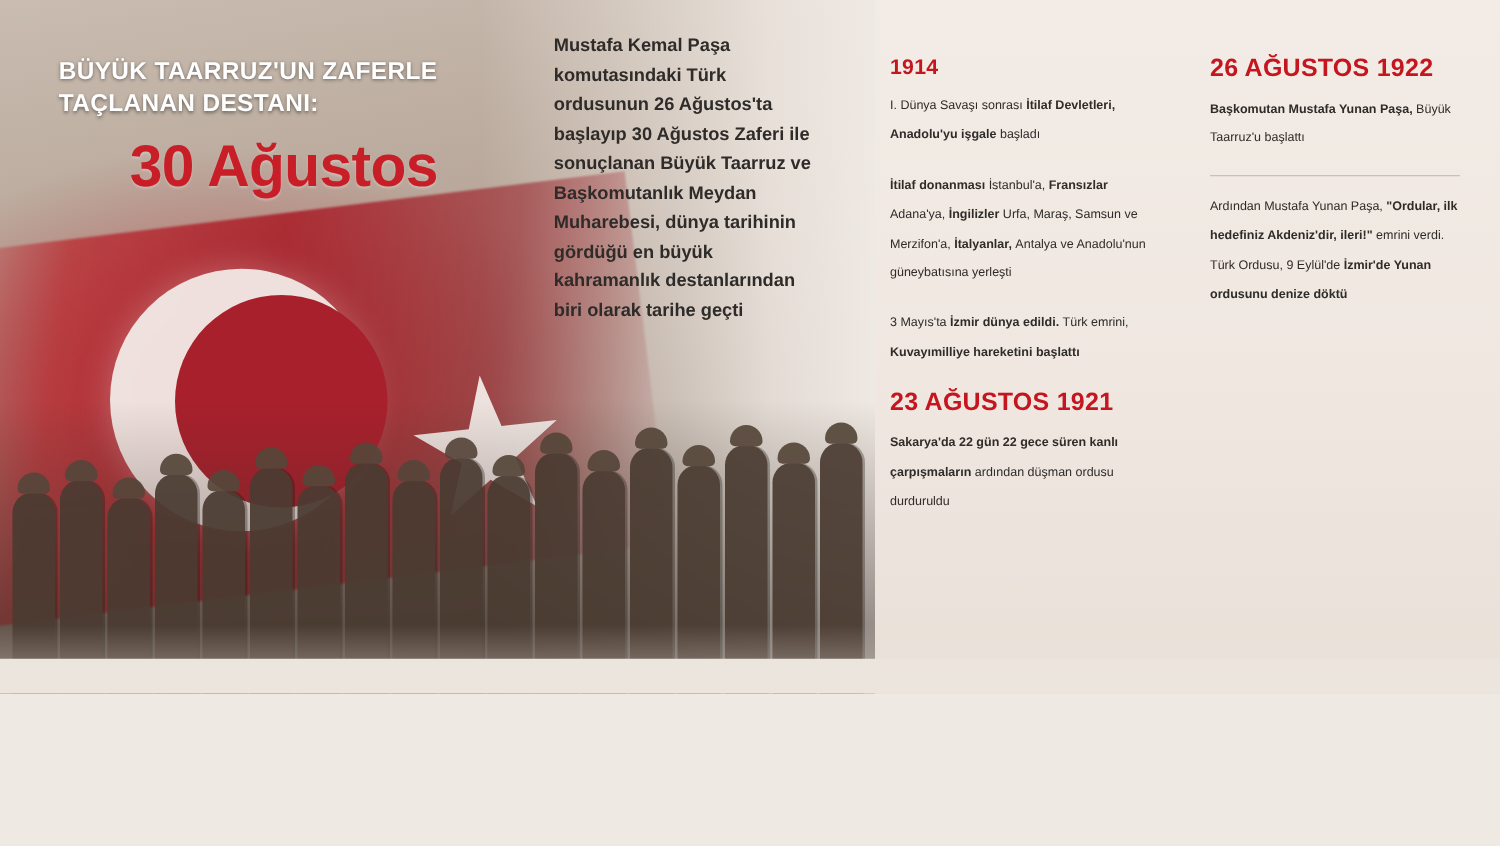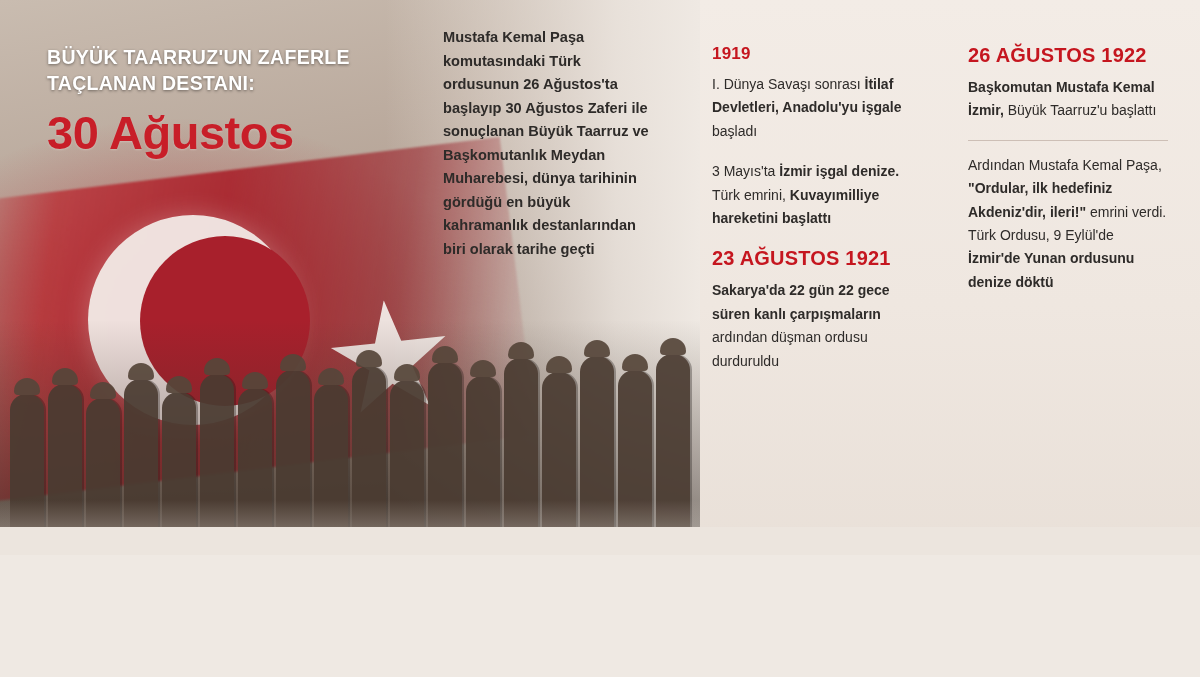--- a/index.html
+++ b/index.html
@@ -75,41 +75,41 @@
   }
 
   
   .headline{position:absolute;left:47px;top:44px;width:360px;z-index:5;}
   .headline .l1,.headline .l2{
     color:#ffffff;font-weight:bold;font-size:19.5px;letter-spacing:0.3px;line-height:26px;
     text-shadow:0 1px 3px rgba(0,0,0,0.45);
   }
   .headline .big{
     margin-top:10px;color:#c81e28;font-weight:bold;font-size:47px;line-height:54px;
-    letter-spacing:-0.5px;text-shadow:0 1px 2px rgba(255,255,255,0.25);
+    letter-spacing:-0.5px;text-shadow:0 1px 2px rgba(255,255,255,0.25);text-align:center;
   }
 
   
   .intro{
     position:absolute;left:443px;top:26px;width:212px;z-index:5;
     color:#2e2b29;font-size:14.6px;line-height:23.5px;font-weight:bold;
   }
 
   
   .col{position:absolute;z-index:5;}
   .col2{left:712px;top:44px;width:212px;}
   .col3{left:968px;top:44px;width:200px;}
   .year{
     color:#c5161f;font-weight:bold;font-size:17px;letter-spacing:0.2px;margin-bottom:9px;
   }
   .date{
     color:#c5161f;font-weight:bold;font-size:20px;letter-spacing:0.2px;margin-bottom:9px;
   }
   .para{
-    color:#2e2b29;font-size:14px;line-height:23.4px;margin-bottom:17px;font-weight:normal;
+    color:#2e2b29;font-size:10px;line-height:23.4px;margin-bottom:17px;font-weight:normal;
   }
   .para b{font-weight:bold;}
   .divider{
     height:1px;background:#cdbfb6;margin:10px 0 13px 0;
   }
 
   
   .arrow-wrap{position:absolute;left:700px;top:575px;width:260px;height:55px;z-index:6;}
   .arrow-h{position:absolute;left:0;top:38px;width:232px;height:2px;background:#d4843a;}
   .arrow-v{position:absolute;left:230px;top:0;width:2px;height:40px;background:#d4843a;}
@@ -171,51 +171,54 @@
 
   <div class="headline">
     <div class="l1">BÜYÜK TAARRUZ'UN ZAFERLE</div>
     <div class="l2">TAÇLANAN DESTANI:</div>
     <div class="big">30 Ağustos</div>
   </div>
 
   <div class="intro">Mustafa Kemal Paşa komutasındaki Türk ordusunun 26 Ağustos'ta başlayıp 30 Ağustos Zaferi ile sonuçlanan Büyük Taarruz ve Başkomutanlık Meydan Muharebesi, dünya tarihinin gördüğü en büyük kahramanlık destanlarından biri olarak tarihe geçti</div>
 
   <div class="col col2">
-    <div class="year">1919</div>
+    <div class="year">1914</div>
 
     <div class="para">
       <span>I. Dünya Savaşı sonrası </span><b>İtilaf Devletleri, Anadolu'yu işgale </b><span>başladı</span>
     </div>
 
-
-    <div class="para">
-      <span>3 Mayıs'ta </span><b>İzmir işgal denize. </b><span>Türk emrini, </span><b>Kuvayımilliye hareketini başlattı</b>
+    <div class="para">
+      <b>İtilaf donanması </b><span>İstanbul'a, </span><b>Fransızlar </b><span>Adana'ya, </span><b>İngilizler </b><span>Urfa, Maraş, Samsun ve Merzifon'a, </span><b>İtalyanlar, </b><span>Antalya ve Anadolu'nun güneybatısına yerleşti</span>
+    </div>
+
+    <div class="para">
+      <span>3 Mayıs'ta </span><b>İzmir dünya edildi. </b><span>Türk emrini, </span><b>Kuvayımilliye hareketini başlattı</b>
     </div>
 
     <div class="date">23 AĞUSTOS 1921</div>
 
     <div class="para">
       <b>Sakarya'da 22 gün 22 gece süren kanlı çarpışmaların </b><span>ardından düşman ordusu durduruldu</span>
     </div>
   </div>
 
   <div class="col col3">
     <div class="date">26 AĞUSTOS 1922</div>
 
     <div class="para">
-      <b>Başkomutan Mustafa Kemal İzmir, </b><span>Büyük Taarruz'u başlattı</span>
+      <b>Başkomutan Mustafa Yunan Paşa, </b><span>Büyük Taarruz'u başlattı</span>
     </div>
 
     <div class="divider"></div>
 
 
 
     <div class="para">
-      <span>Ardından Mustafa Kemal Paşa, </span><b>"Ordular, ilk hedefiniz Akdeniz'dir, ileri!" </b><span>emrini verdi. Türk Ordusu, 9 Eylül'de </span><b>İzmir'de Yunan ordusunu denize döktü</b>
+      <span>Ardından Mustafa Yunan Paşa, </span><b>"Ordular, ilk hedefiniz Akdeniz'dir, ileri!" </b><span>emrini verdi. Türk Ordusu, 9 Eylül'de </span><b>İzmir'de Yunan ordusunu denize döktü</b>
     </div>
   </div>
 
   <div class="arrow-wrap">
     <div class="arrow-h"></div>
     <div class="arrow-v"></div>
     <div class="arrow-head"></div>
   </div>
 
   <div class="bottom-band"></div>

